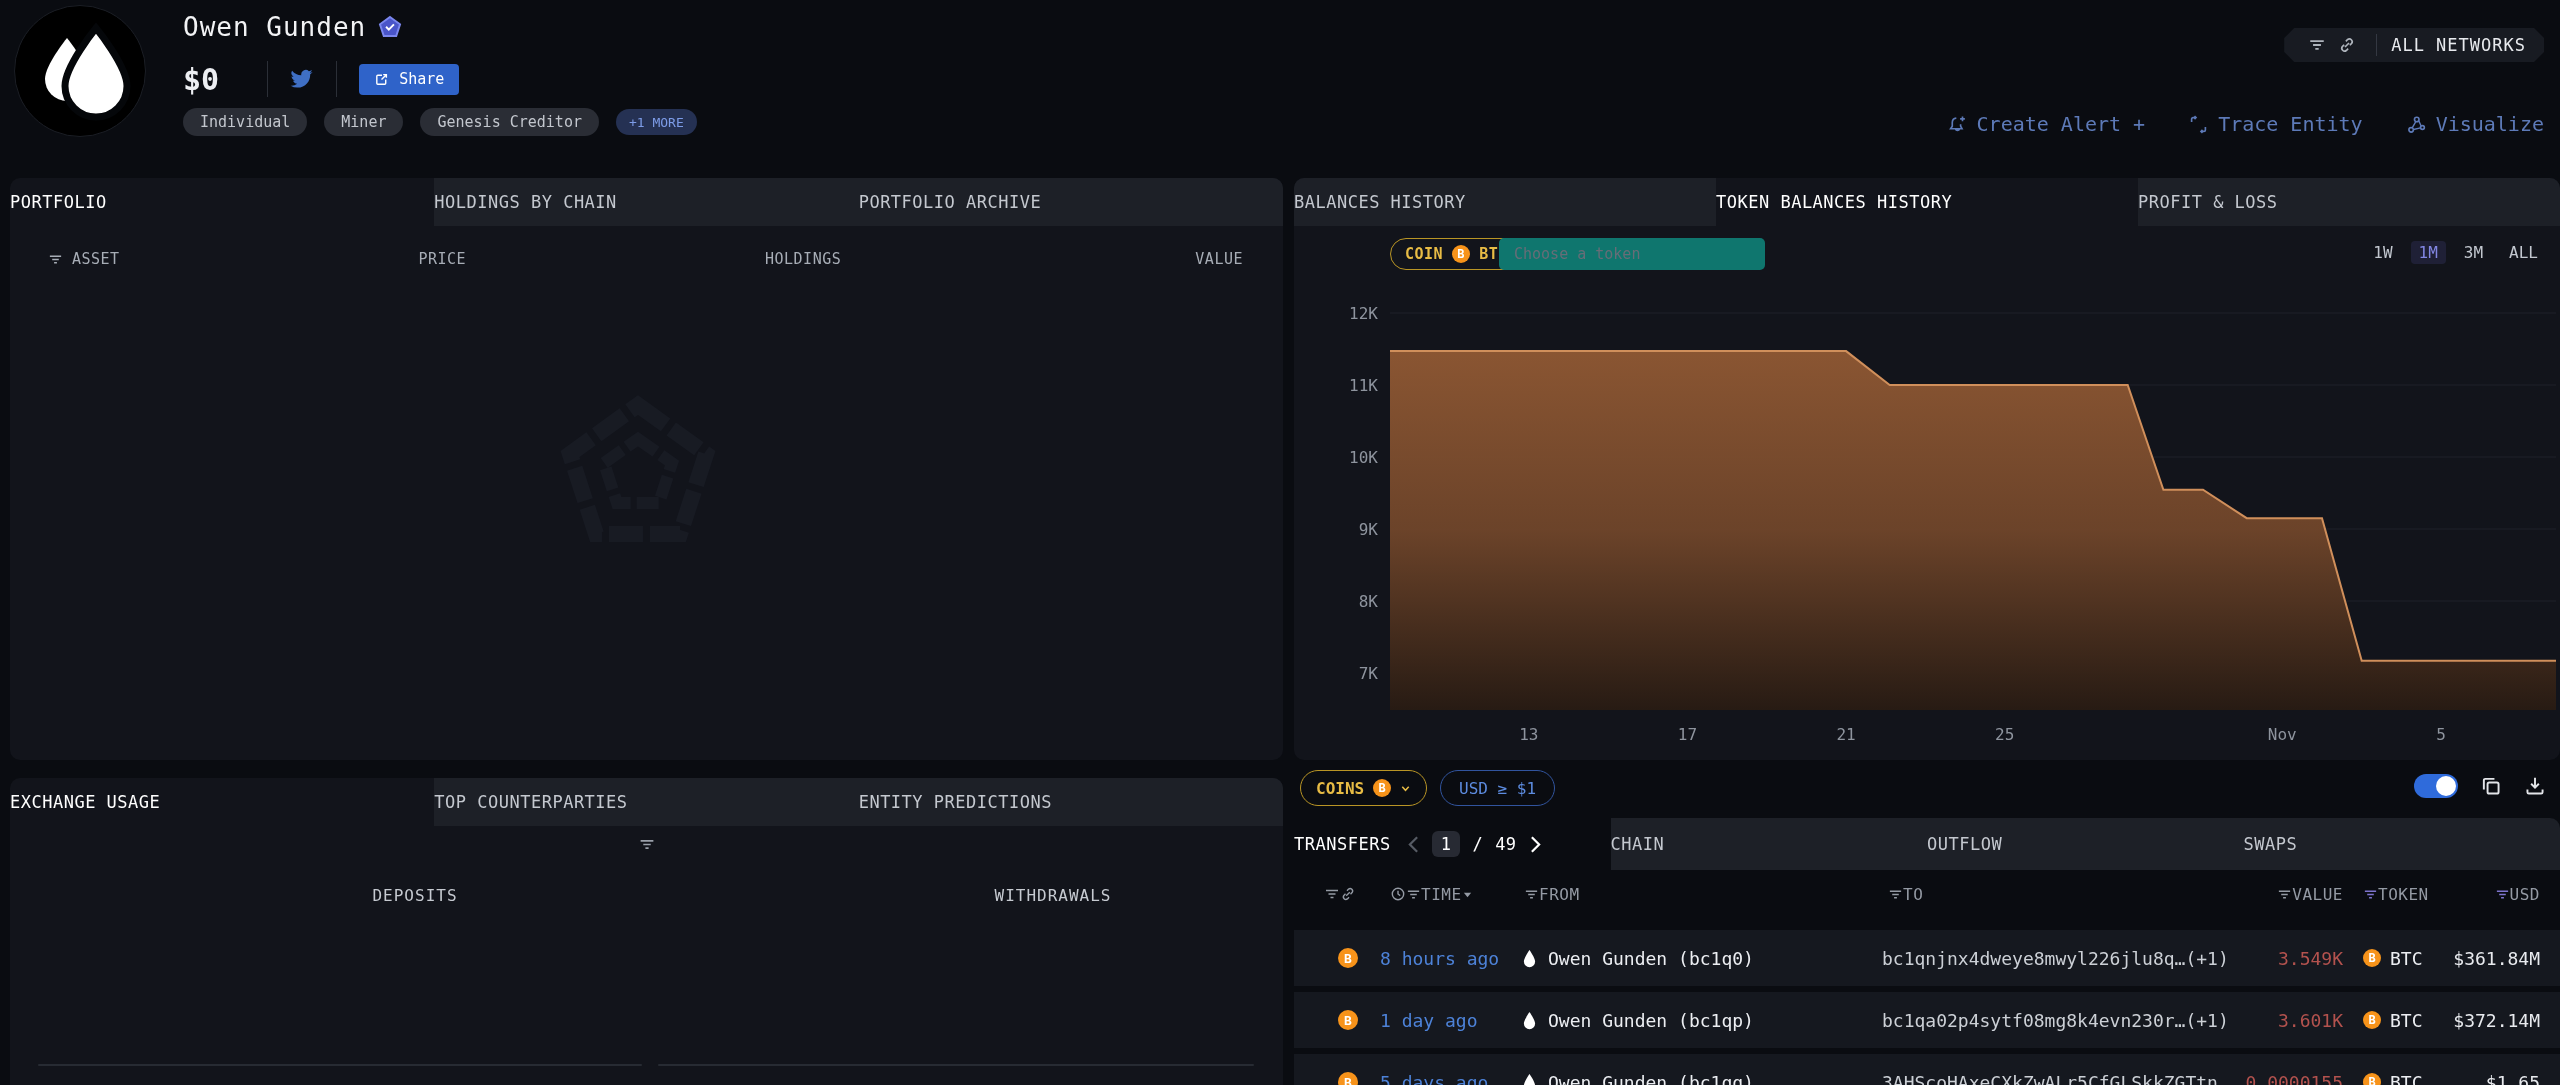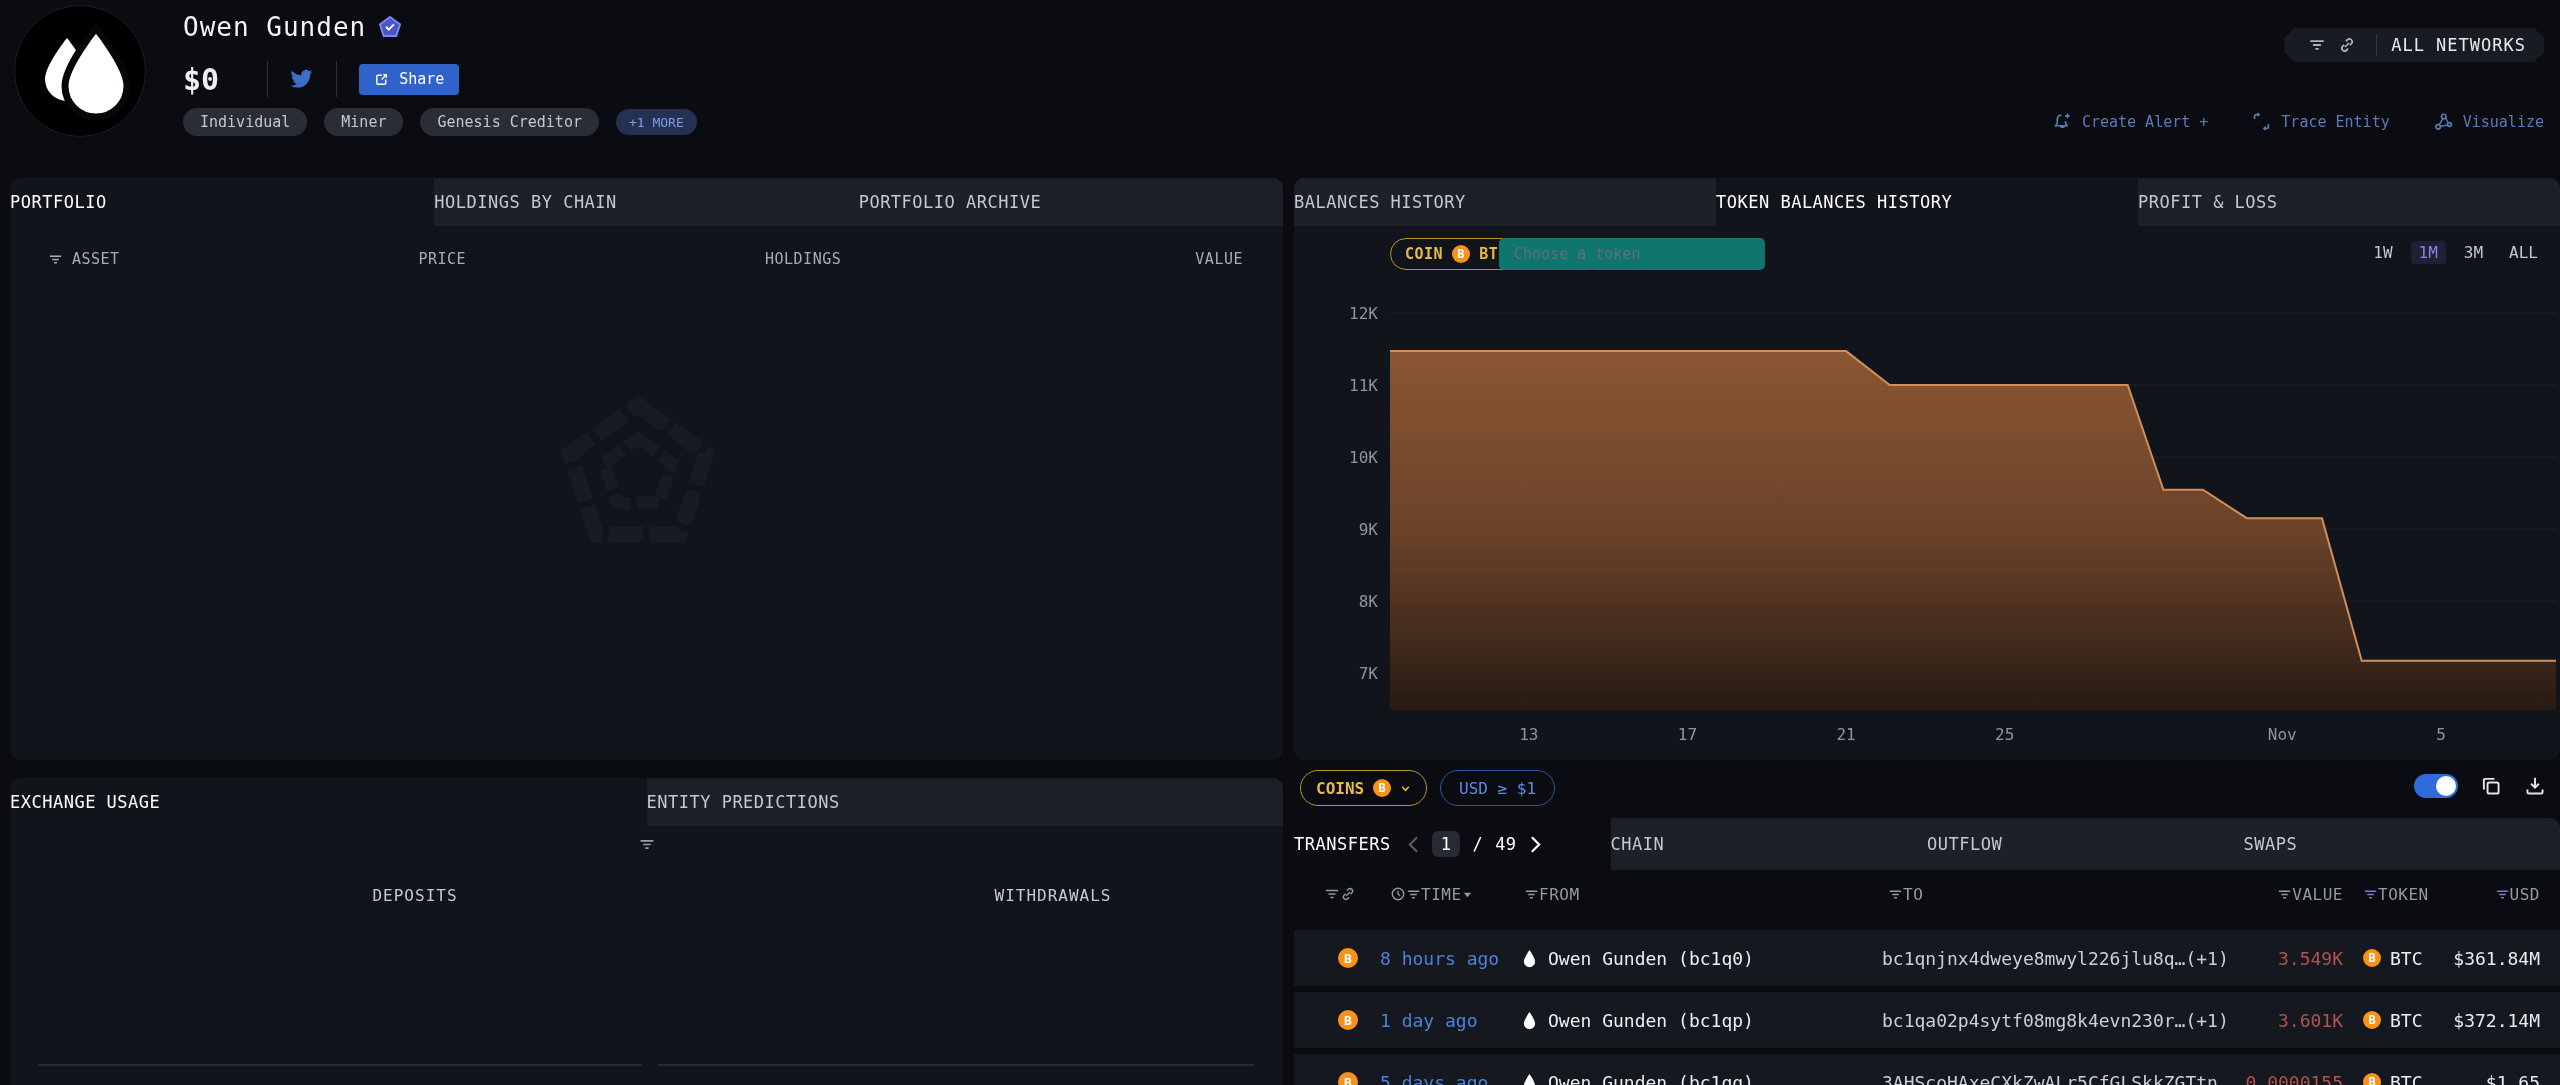--- a/index.html
+++ b/index.html
@@ -21,21 +21,21 @@
   .share-btn{display:flex;align-items:center;gap:10px;background:#2f63c9;color:#fff;border:none;border-radius:4px;height:31px;padding:0 15px;font-family:inherit;font-size:15px;cursor:pointer}
   .tags-row{position:absolute;left:0;top:108px;display:flex;align-items:center;gap:17px;white-space:nowrap}
   .tag{background:#2a2d35;color:#c3c7ce;font-size:15px;height:28px;display:flex;align-items:center;padding:0 17px;border-radius:14px}
   .tag-more{background:#253153;color:#7d9ce8;font-size:13px;height:26px;display:flex;align-items:center;padding:0 13px;border-radius:13px;cursor:pointer}
   .head-right{position:absolute;right:16px;top:0;text-align:right}
   .network-box{position:absolute;right:0;top:28px;display:flex;align-items:center;height:34px;background:#181b22;padding:0 18px;clip-path:polygon(10px 0,calc(100% - 10px) 0,100% 10px,100% calc(100% - 10px),calc(100% - 10px) 100%,10px 100%,0 calc(100% - 10px),0 10px);color:#aeb4bc}
   .network-box .nb-div{width:1px;height:22px;background:#343842;margin:0 14px}
   .network-label{color:#e8eaee;font-size:17px;letter-spacing:1px;white-space:nowrap}
   .nb-icon{margin:0 6px;cursor:pointer}
   .actions-row{position:absolute;right:0;top:112px;display:flex;align-items:center;gap:44px;color:#5d7ab8;white-space:nowrap}
-  .action{display:flex;align-items:center;gap:10px;font-size:15px;cursor:pointer}
+  .action{display:flex;align-items:center;gap:10px;font-size:20px;cursor:pointer}
 
   
   .panel{position:absolute;background:#12141b;border-radius:10px}
   #p-portfolio{left:10px;top:178px;width:1273px;height:582px}
   #p-chart{left:1294px;top:178px;width:1266px;height:582px}
   #p-exchange{left:10px;top:778px;width:1273px;height:420px}
   .tabbar{display:flex;height:48px;border-radius:10px 10px 0 0;overflow:hidden}
   .tab{flex:1;display:flex;align-items:center;gap:16px;font-size:17px;letter-spacing:.5px;color:#c4c8cf;background:#1d2027;cursor:pointer;white-space:nowrap}
   .tab.active{background:transparent;color:#fff}
 
@@ -261,20 +261,23 @@
       <path d="M96.0,69.1 L552.1,69.1 L595.7,103.0 L833.7,103.0 L869.4,207.7 L909.0,207.7 L952.7,236.2 L1028.0,236.2 L1067.7,378.7 L1262.0,378.7" fill="none" stroke="#d08f5b" stroke-width="2"></path>
     </svg>
 </div>
 
 <div class="panel" id="p-exchange">
   <div class="tabbar">
     <div class="tab active">
         <span>EXCHANGE USAGE</span>
       </div>
     <div class="tab">
+        <span>TOP COUNTERPARTIES</span>
+      </div>
+    <div class="tab">
         <span>ENTITY PREDICTIONS</span>
       </div>
   </div>
   <div class="ex-filter">
     <svg width="17" height="17" viewBox="0 0 16 16">
         <path d="M2 4.5h12M4.5 8h7M6.5 11.5h3" stroke="currentColor" stroke-width="1.6" fill="none"></path>
       </svg>
   </div>
   <span class="ex-col-label" style="left:405px">DEPOSITS</span>
   <span class="ex-col-label" style="left:1043px">WITHDRAWALS</span>

